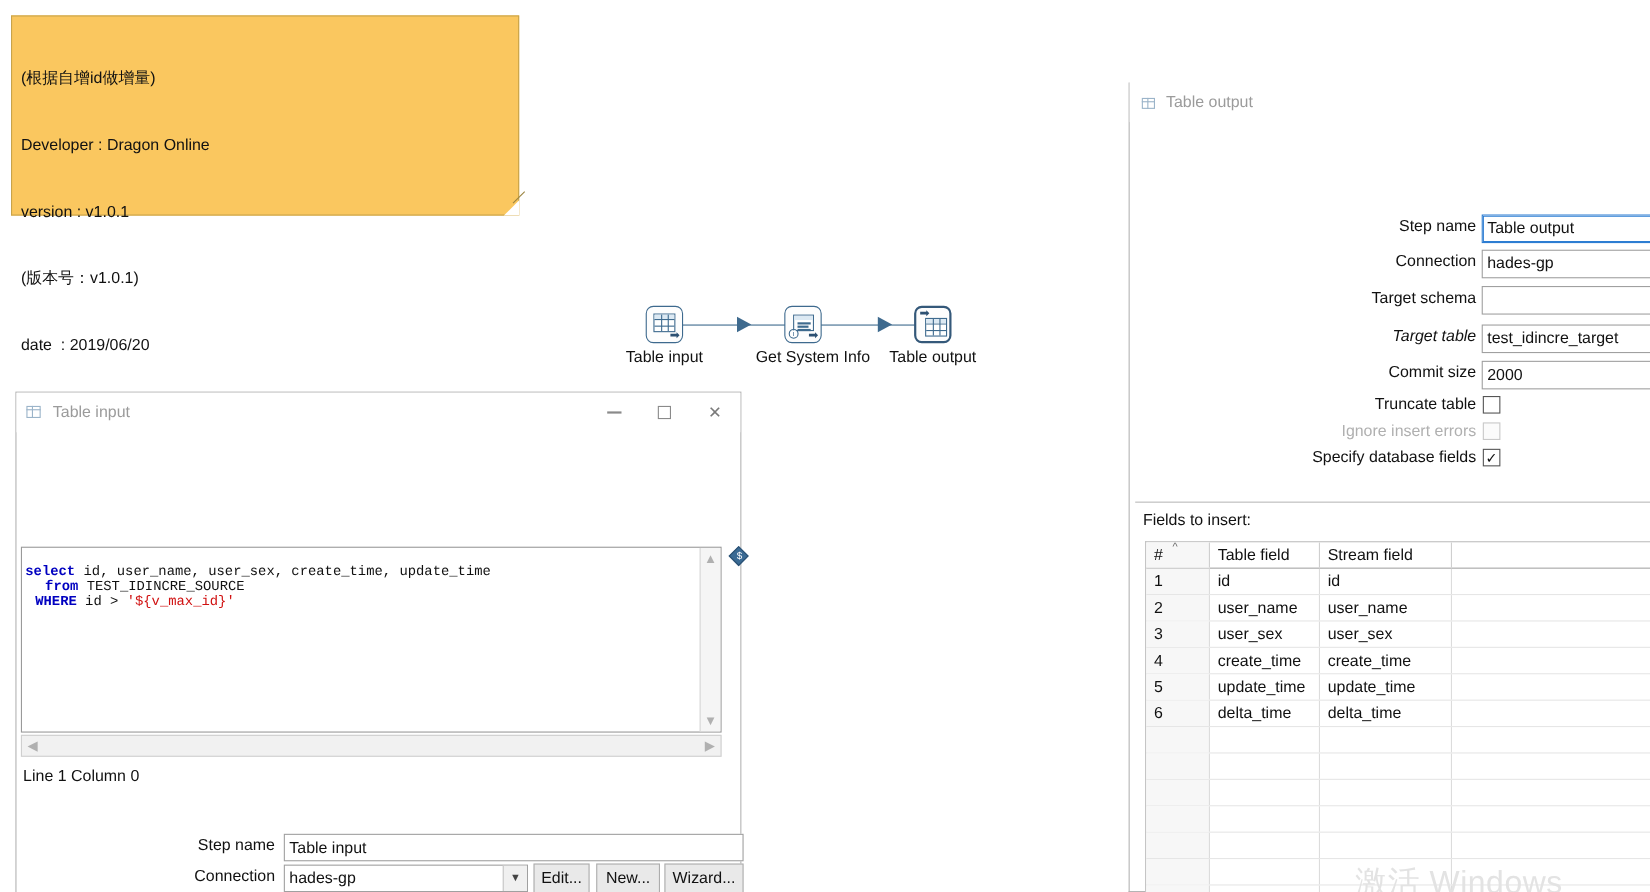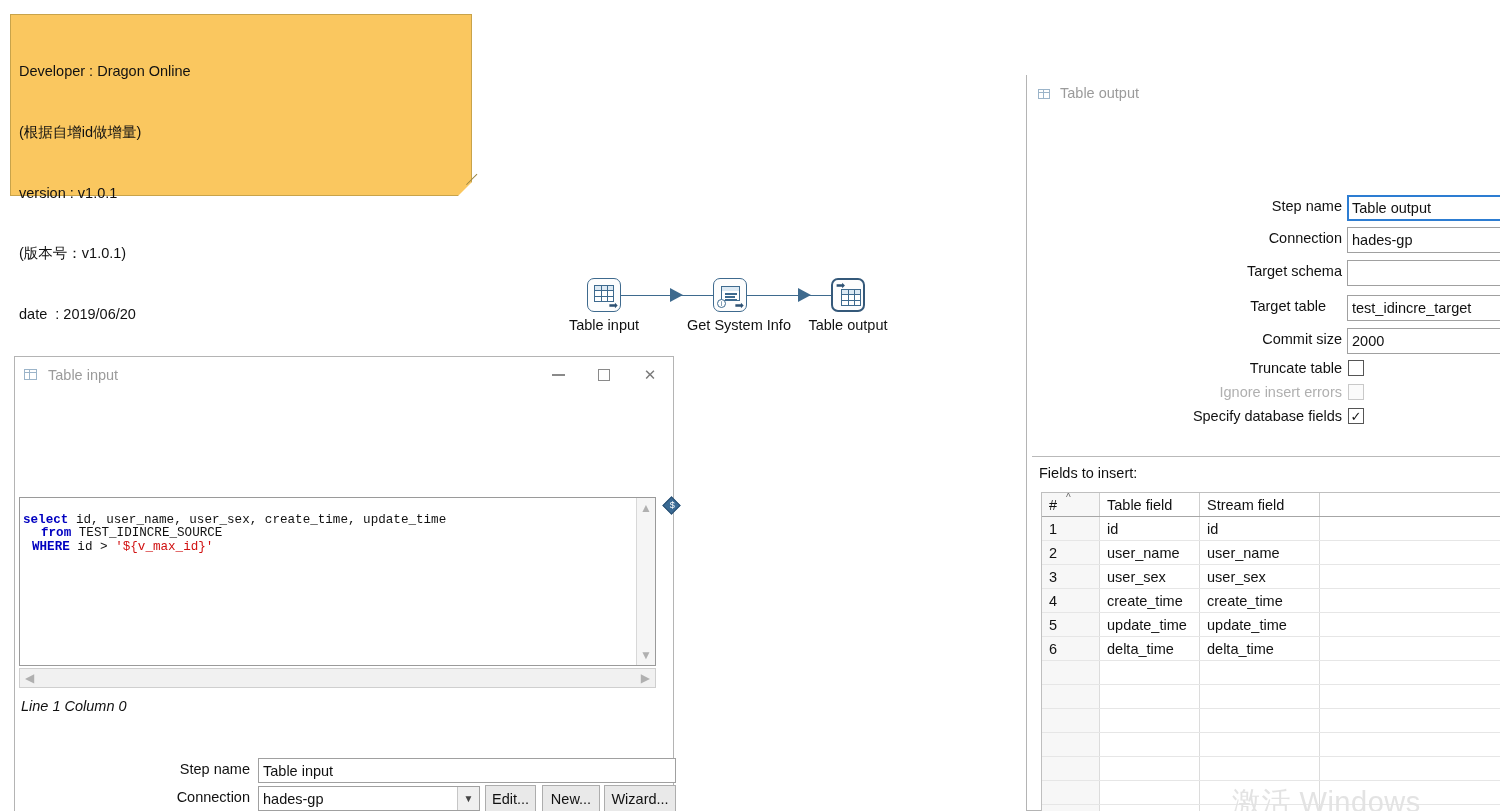--- a/index.html
+++ b/index.html
@@ -150,22 +150,22 @@
   .wm-win { font-size: 29px; letter-spacing: 0.5px; }
   .wm-url { font-size: 19px; color:#ededed; }
   .static-txt { position:absolute; font-size:14.5px; color:#111; }
 </style>
 </head>
 <body>
 
 <div id="canvas">
 
   <div class="note">
+    <div class="line">(根据自增id做增量)</div>
     <div class="line">Developer : Dragon Online</div>
-    <div class="line">(根据自增id做增量)</div>
     <div class="line">version : v1.0.1</div>
     <div class="line">(版本号：v1.0.1)</div>
     <div class="line">date  : 2019/06/20</div>
     <div class="line">More information to join QQ group : 311947549</div>
     <div class="note-fold"></div>
     <div class="note-fold-edge"></div>
   </div>
 
   <div class="flow">
 
@@ -259,21 +259,21 @@
         <div class="chev" style="bottom:3px;">▼</div>
       </div>
     </div>
     <div class="varmark" style="left:650px; top:142px;"></div>
 
     <div class="hscroll" style="left:4px; top:311px; width:637px;">
       <div class="chev" style="left:5px;">◀</div>
       <div class="chev" style="right:5px;">▶</div>
     </div>
 
-    <div class="static-txt" style="left:6px; top:341px;font-style:italic;">Line 1 Column 0</div>
+    <div class="static-txt" style="left:6px; top:341px;">Line 1 Column 0</div>
 
   </div>
 
   <div class="dialog" style="left:1026px; top:75px; width:480px; height:736px; border-right:none; border-top:none;">
 
     <div class="dlg-title">
       <span class="t-ico" style="display:inline-block;">
         <span style="position:absolute;left:3px;top:4px;width:12px;height:10px;border:1.2px solid #9bb4c9;background:#fff;display:block;"></span>
         <span style="position:absolute;left:3px;top:7px;width:12px;height:1px;background:#9bb4c9;display:block;"></span>
         <span style="position:absolute;left:8px;top:4px;width:1px;height:10px;background:#9bb4c9;display:block;"></span>
@@ -289,21 +289,21 @@
     <div class="lbl" style="position:absolute; left:120px; top:155px; width:195px;">Connection</div>
     <div class="field" style="position:absolute; left:320px; top:152px; width:175px; height:26px;">
       <span>hades-gp</span>
     </div>
 
     <div class="lbl" style="position:absolute; left:120px; top:188px; width:195px;">Target schema</div>
     <div class="field" style="position:absolute; left:320px; top:185px; width:175px; height:26px;">
       <span></span>
     </div>
 
-    <div class="lbl" style="position:absolute; left:104px; top:223px; width:195px;">Target table</div>
+    <div class="lbl" style="position:absolute; left:120px; top:223px; width:195px;font-style:italic;">Target table</div>
     <div class="field" style="position:absolute; left:320px; top:220px; width:175px; height:26px;">
       <span>test_idincre_target</span>
     </div>
 
     <div class="lbl" style="position:absolute; left:120px; top:256px; width:195px;">Commit size</div>
     <div class="field" style="position:absolute; left:320px; top:253px; width:175px; height:26px;">
       <span>2000</span>
     </div>
 
     <div class="lbl" style="position:absolute; left:120px; top:285px; width:195px;">Truncate table</div>

